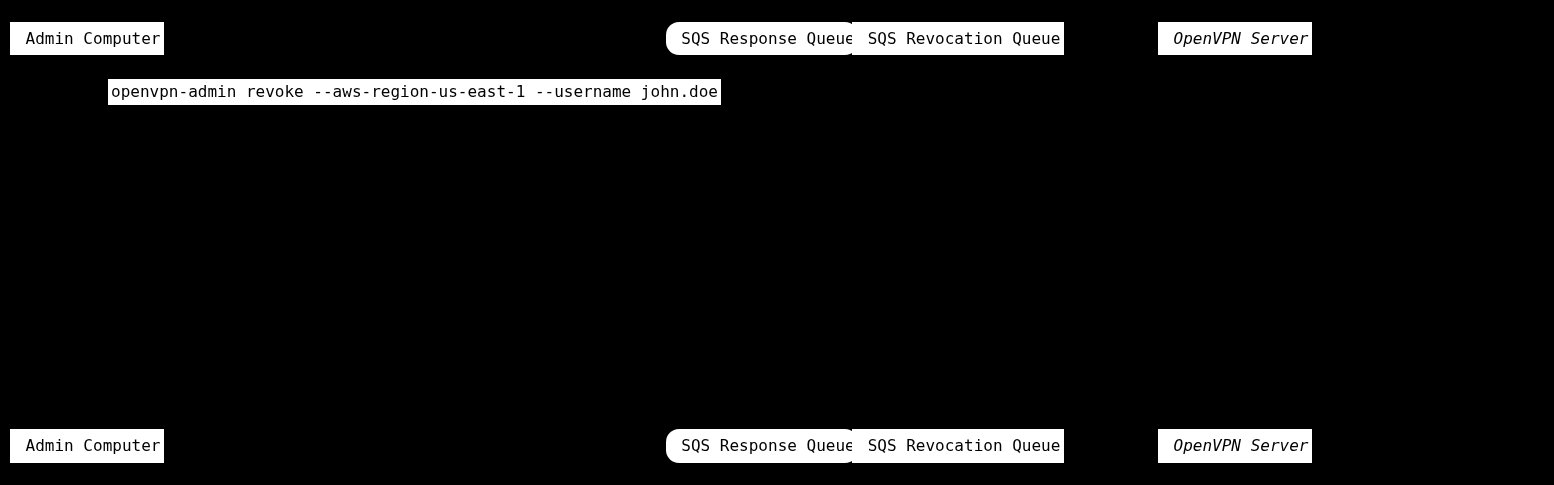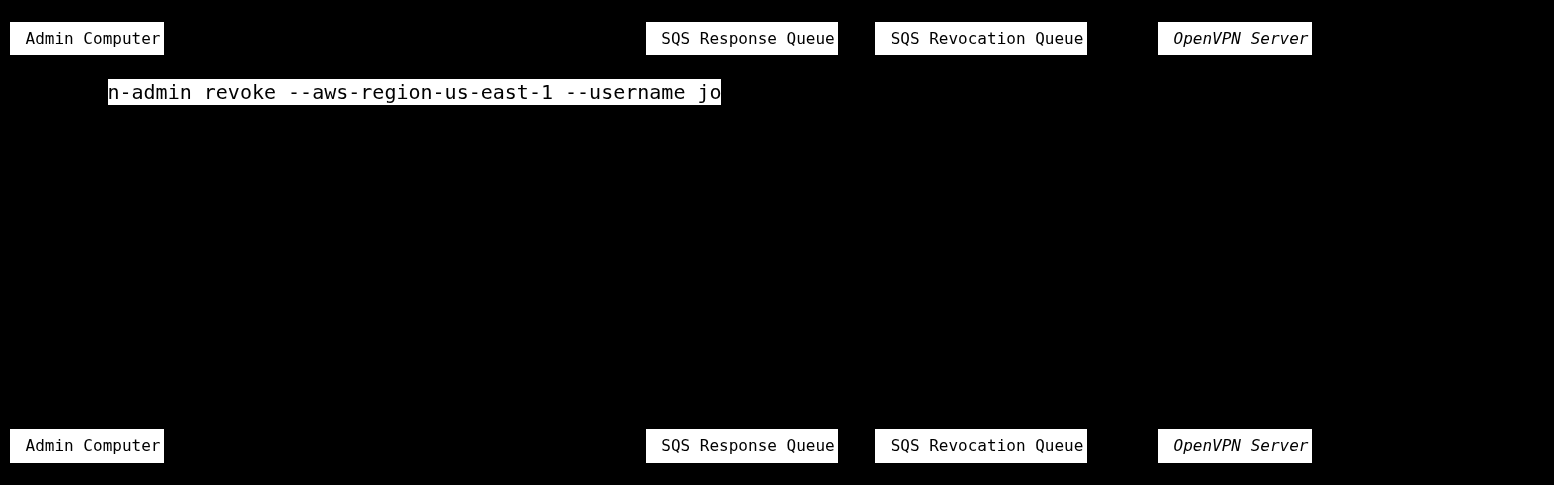--- a/index.html
+++ b/index.html
@@ -26,36 +26,36 @@
     font-size: 16px;
     line-height: 1;
     white-space: nowrap;
     box-sizing: border-box;
     padding-left: 12px;
   }
   .actor-box.row-top { top: 22px; }
   .actor-box.row-bottom { top: 429px; height: 34px; }
 
   .actor-admin      { left: 10px;   width: 154px; }
-  .actor-response   { left: 646px;  width: 192px; }
-  .actor-revocation { left: 852px;  width: 212px; margin-left: 23px; }
+  .actor-response   { left: 666px;  width: 192px; border-radius: 13px; }
+  .actor-revocation { left: 852px;  width: 212px; }
   .actor-openvpn    { left: 1158px; width: 154px; font-style: italic; }
 
   .message-label {
     position: absolute;
     left: 108px;
     top: 79px;
     width: 613px;
     height: 26px;
     background: #ffffff;
     color: #000000;
     display: flex;
     align-items: center;
     justify-content: center;
-    font-size: 20px;
+    font-size: 16px;
     line-height: 1;
     white-space: nowrap;
     box-sizing: border-box;
   }
 
   
   .lifeline {
     position: absolute;
     top: 55px;
     bottom: 56px;

